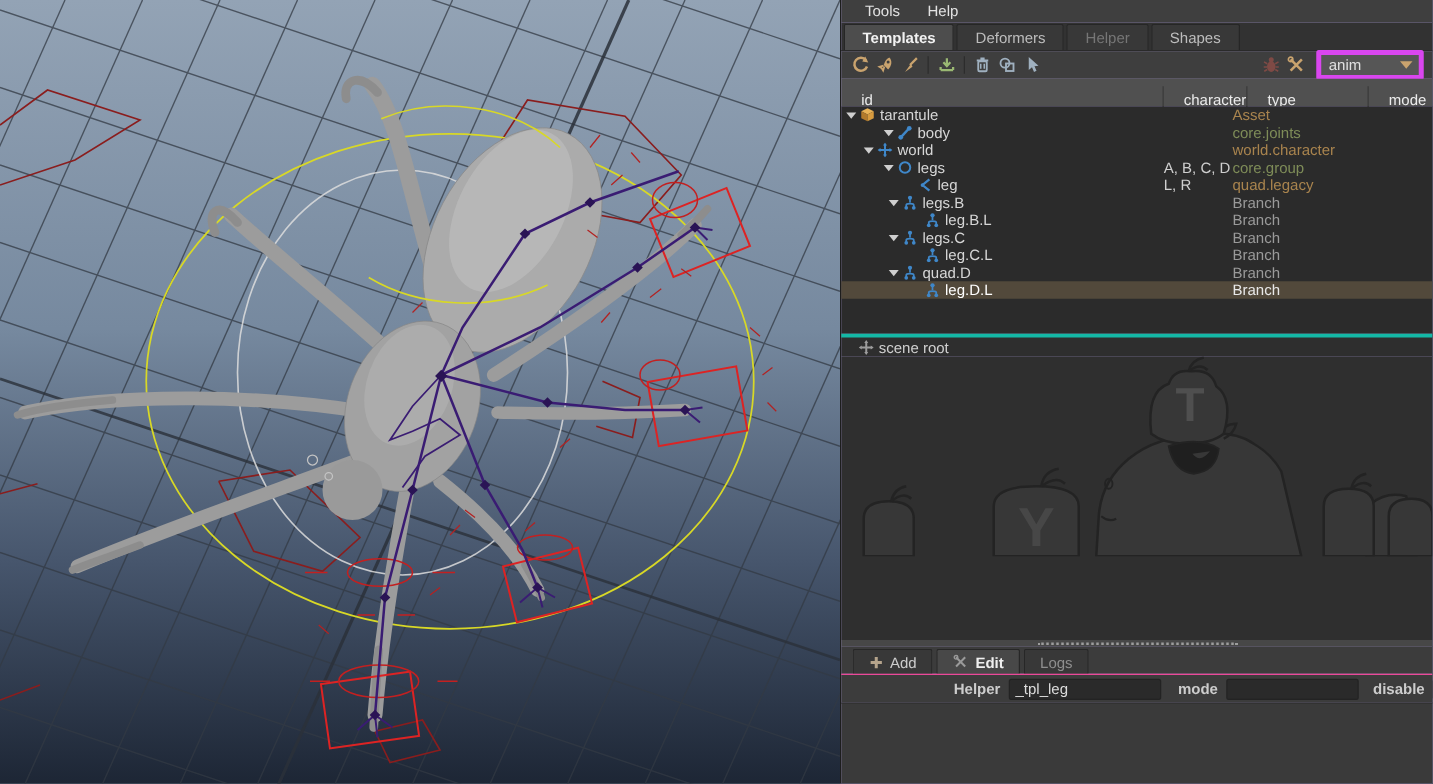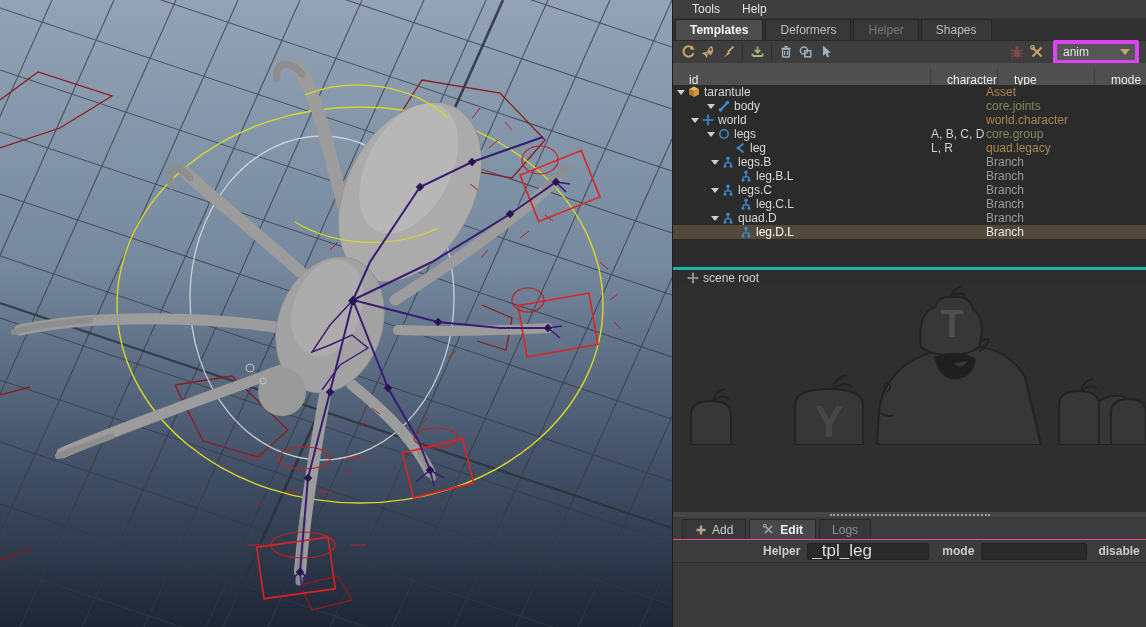--- a/index.html
+++ b/index.html
@@ -50,21 +50,21 @@
   .splitter{height:5px;background:#474747;display:flex;align-items:center;justify-content:center;flex:0 0 5px;}
   .splitter .dots{width:160px;border-top:2px dotted #9d9d9d;height:0;}
   
   .btabs{height:22px;background:#3c3c3c;display:flex;align-items:flex-end;padding-left:9px;flex:0 0 22px;}
   .btab{height:19px;display:flex;align-items:center;gap:5px;padding:0 12px;background:#383838;border:1px solid #272727;border-bottom:none;margin-right:3px;border-radius:2px 2px 0 0;color:#cccccc;}
   .btab.active{background:#484848;color:#f0f0f0;font-weight:bold;}
   .btab.dim{color:#8f8f8f;}
   .form{height:22px;background:#3c3c3c;display:flex;align-items:center;flex:0 0 22px;border-top:1px solid #ec4899;}
   .flabel{font-weight:bold;color:#cccccc;}
   .finput{height:15px;background:#2a2a2a;border:1px solid #232323;border-radius:2px;color:#dcdcdc;
-          font-family:"Liberation Sans",sans-serif;font-size:17px;padding:0 4px;}
+          font-family:"Liberation Sans",sans-serif;font-size:12px;padding:0 4px;}
   .checkbox{width:13px;height:13px;background:#2d2d2d;border:1px solid #232323;border-radius:2px;}
   .filler{flex:1 1 auto;background:#3a3a3a;border-top:1px solid #303030;}
 </style>
 </head>
 <body>
 
 <div id="app">
 
   <div class="viewport">
     <svg width="672" height="627" viewBox="0 0 672 627">

